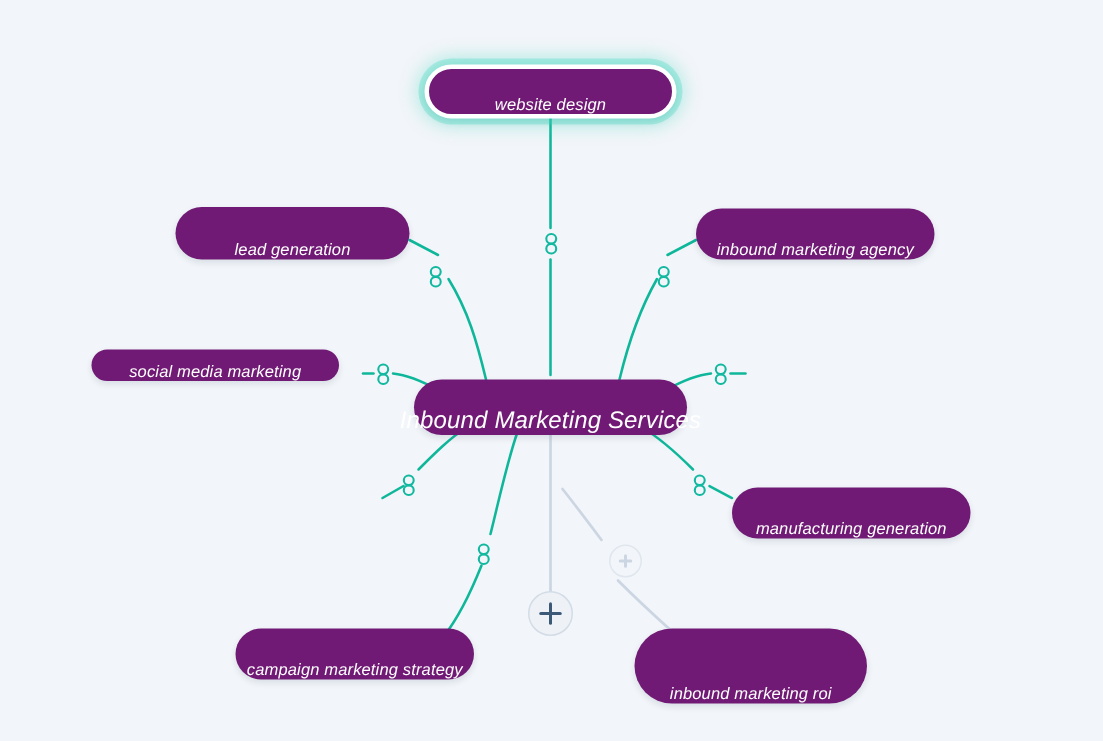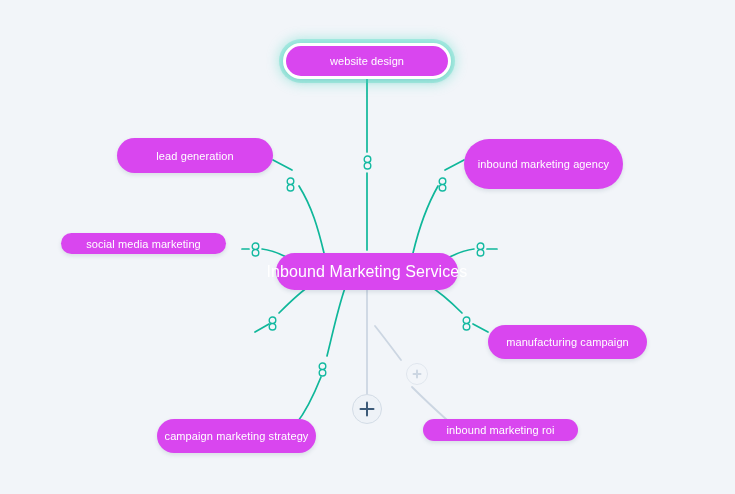--- a/index.html
+++ b/index.html
@@ -22,33 +22,34 @@
   #edges {
     position: absolute;
     left: 0;
     top: 0;
     width: 735px;
     height: 494px;
   }
   .node {
     position: absolute;
     box-sizing: border-box;
-    background: #d946ef;
+    background: #701a75;
     color: #ffffff;
     border-radius: 999px;
     display: flex;
-    align-items: center;
+    align-items: flex-end;
     justify-content: center;
     font-size: 11px;
     font-weight: 400;
     letter-spacing: .1px;
     white-space: nowrap;
     box-shadow: 0 2px 4px rgba(40,70,95,.13);
     cursor: pointer;
     user-select: none;
+    font-style: italic;
   }
   .node.selected {
     border: 3px solid #ffffff;
     box-shadow:
       0 0 0 4px rgba(58, 215, 190, .30),
       0 0 12px 5px rgba(58, 215, 190, .35),
       0 2px 5px rgba(40,70,95,.15);
   }
   .node.center {
     font-size: 16px;
@@ -155,39 +156,39 @@
   </div>
 
   <div class="node selected" style="left:283px; top:43px; width:168px; height:36px;">
     <span>website design</span>
   </div>
 
   <div class="node" style="left:117px; top:138px; width:156px; height:35px;">
     <span>lead generation</span>
   </div>
 
-  <div class="node" style="left:464px; top:139px; width:159px; height:50px;">
+  <div class="node" style="left:464px; top:139px; width:159px; height:34px;">
     <span>inbound marketing agency</span>
   </div>
 
   <div class="node" style="left:61px; top:233px; width:165px; height:21px;">
     <span>social media marketing</span>
   </div>
 
 
 
   <div class="node" style="left:488px; top:325px; width:159px; height:34px;">
-    <span>manufacturing campaign</span>
+    <span>manufacturing generation</span>
   </div>
 
   <div class="node" style="left:157px; top:419px; width:159px; height:34px;">
     <span>campaign marketing strategy</span>
   </div>
 
-  <div class="node" style="left:423px; top:419px; width:155px; height:22px;">
+  <div class="node" style="left:423px; top:419px; width:155px; height:50px;">
     <span>inbound marketing roi</span>
   </div>
 
   <svg class="link-icon" style="left:362px; top:155px;" viewBox="0 0 11 15" xmlns="http://www.w3.org/2000/svg">
     <g fill="none" stroke="#12b9a0" stroke-width="1.4">
       <rect x="2.2" y="1" width="6.6" height="6.4" rx="3.2"></rect>
       <rect x="2.2" y="7.6" width="6.6" height="6.4" rx="3.2"></rect>
     </g>
   </svg>
 

